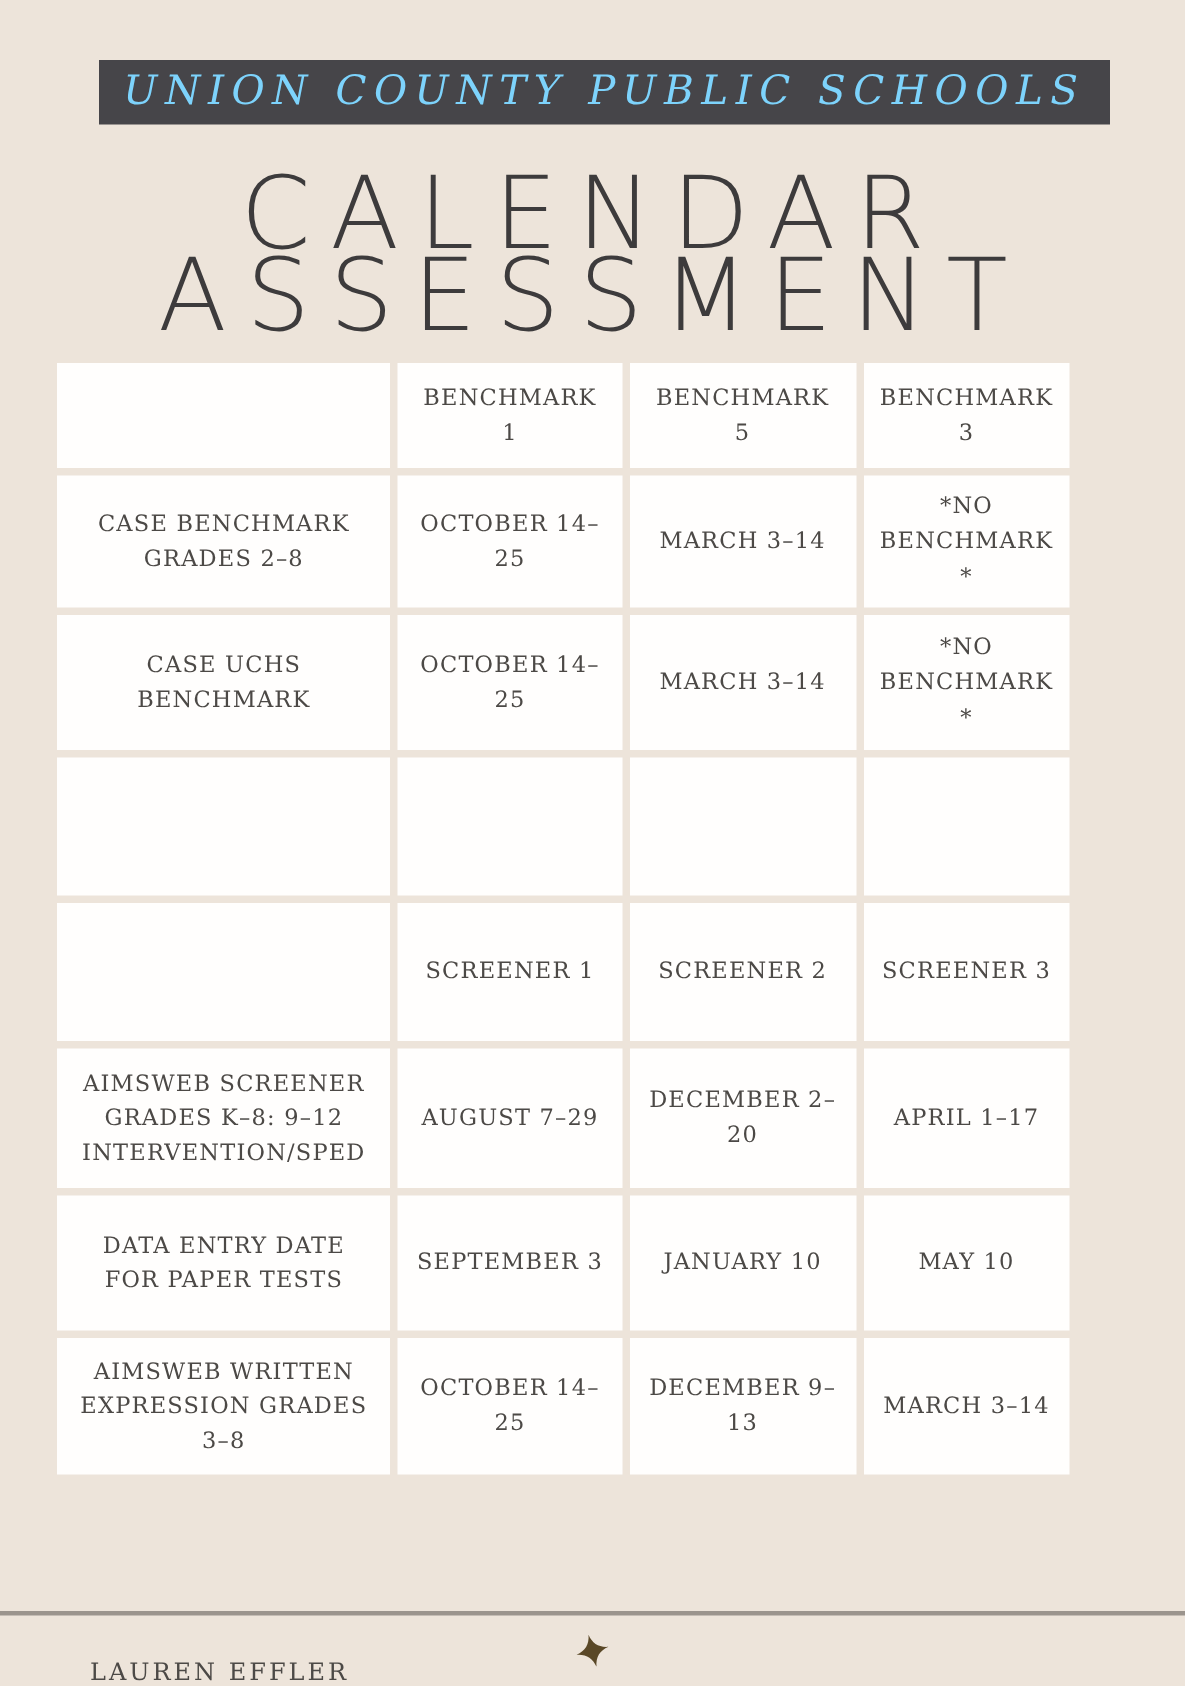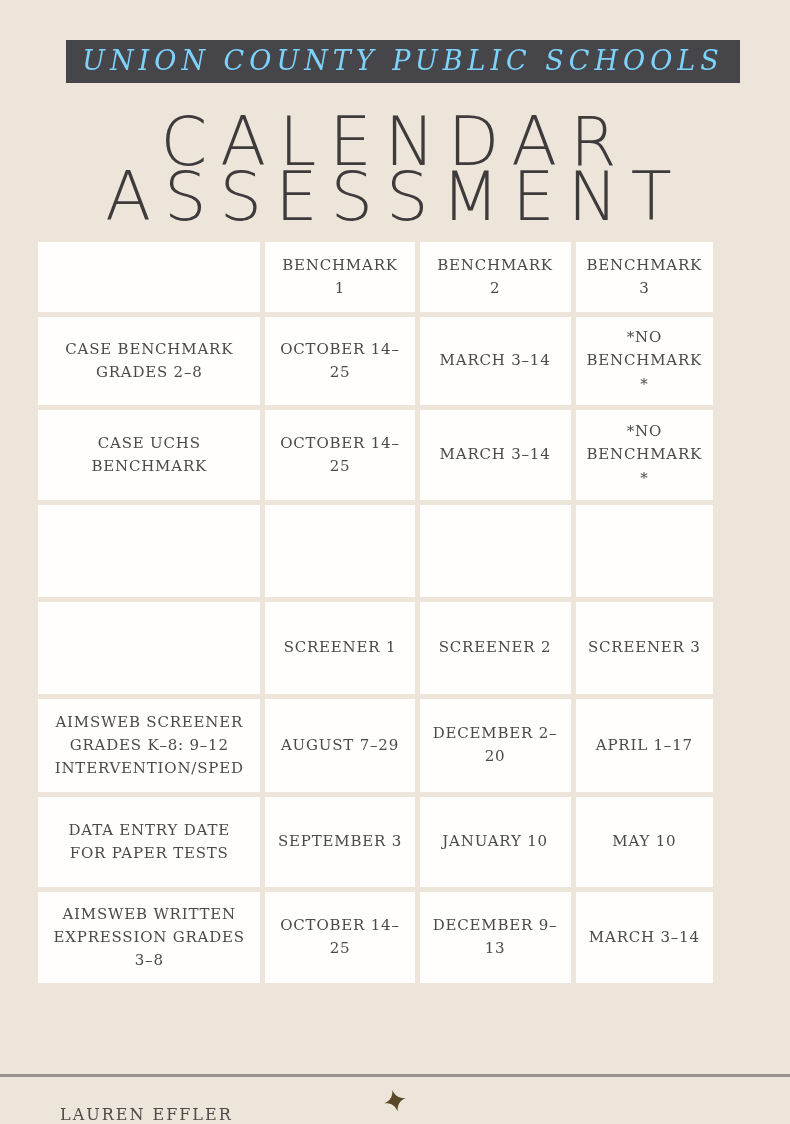--- a/index.html
+++ b/index.html
@@ -113,21 +113,21 @@
     <colgroup>
       <col class="c1">
         <col class="c2">
         <col class="c3">
         <col class="c4">
     </colgroup>
     <tbody>
         <tr>
           <td></td>
           <td>BENCHMARK 1</td>
-          <td>BENCHMARK 2</td>
+          <td>BENCHMARK 5</td>
           <td>BENCHMARK 3</td>
         </tr>
         <tr>
           <td>CASE BENCHMARK GRADES 2–8</td>
           <td>OCTOBER 14–25</td>
           <td>MARCH 3–14</td>
           <td>*NO BENCHMARK*</td>
         </tr>
         <tr>
           <td>CASE UCHS BENCHMARK</td>

